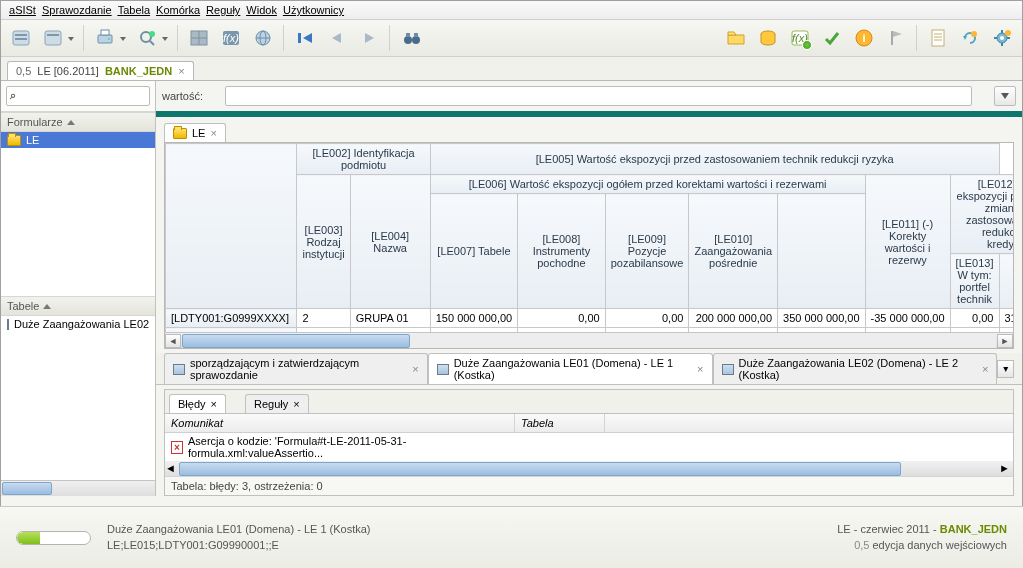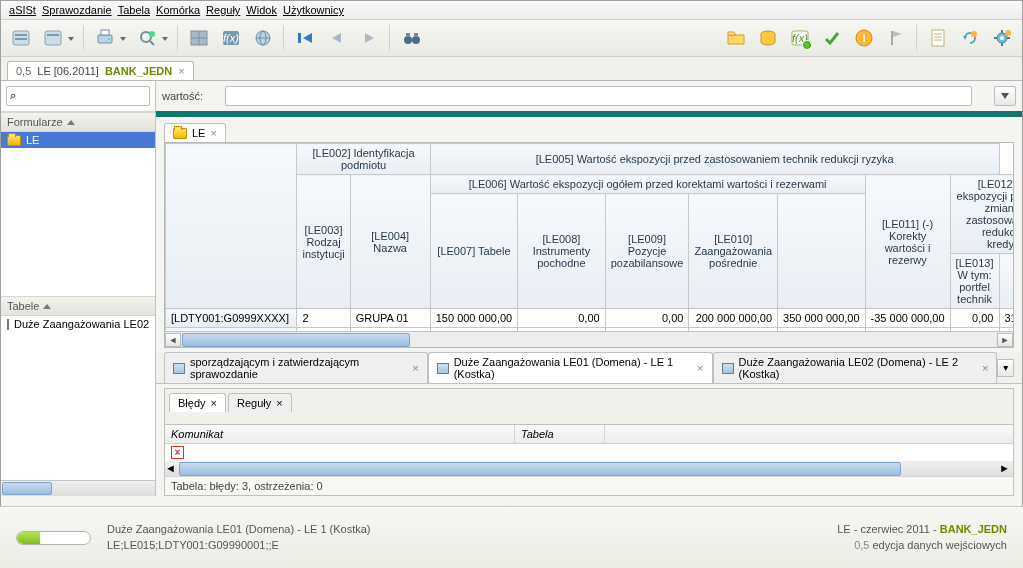--- a/index.html
+++ b/index.html
@@ -77,21 +77,21 @@
 
 .bottom-tabs { display:flex; align-items:center; padding:0 8px; margin-top:4px; border-bottom:1px solid #c0c0c0; gap:0; background:#f1f1ec; }
 .btab { display:flex; align-items:center; gap:5px; padding:3px 8px; background:#fff; border:1px solid #c0c0c0; border-bottom:none; border-radius:3px 3px 0 0; font-size:11px; }
 .btab.inactive { background:#efefef; }
 .btab .close-x { color:#888; }
 .btab .ti { width:13px; height:11px; display:inline-block; border:1px solid #6b7b8b; background:linear-gradient(#cde0f0,#a8c5de); }
 .btab-overflow { margin-left:auto; width:18px; height:18px; background:linear-gradient(#fff,#e6e6e6); border:1px solid #bcbcbc; display:flex; align-items:center; justify-content:center; font-size:10px; }
 
 
 .err-panel { margin:4px 8px 0 8px; border:1px solid #c0c0c0; background:#fff; display:flex; flex-direction:column; }
-.err-tabs { display:flex; border-bottom:1px solid #c0c0c0; background:#f1f1ec; padding:4px 4px 12px 4px; gap:2px; }
+.err-tabs { display:flex; border-bottom:1px solid #c0c0c0; background:#f1f1ec; padding:4px 4px 0 4px; gap:19px; }
 .err-tab { padding:3px 8px; border:1px solid #c0c0c0; border-bottom:none; border-radius:3px 3px 0 0; background:#fff; display:flex; gap:5px; align-items:center; }
 .err-tab.inactive { background:#efefef; }
 .err-head { display:flex; border-bottom:1px solid #cfcfcf; background:linear-gradient(#fafafa,#ececec); }
 .err-head .col { padding:3px 6px; border-right:1px solid #d4d4d4;font-style:italic; }
 .err-head .c1 { flex: 0 0 350px; }
 .err-head .c2 { flex: 0 0 175px; }
 .err-head .c3 { flex: 0 0 90px; }
 .err-head .c4 { flex: 1; }
 .err-row { display:flex; align-items:center; border-bottom:1px solid #eee; }
 .err-row .c1 { flex: 0 0 350px; padding:2px 6px; display:flex; gap:5px; align-items:center; }
@@ -432,20 +432,21 @@
           </div>
       </div>
       <div class="err-head">
         <div class="col c1">Komunikat</div>
         <div class="col c3">Tabela</div>
       </div>
       <div id="err-rows">
           <div class="err-row">
             <div class="c1">
               <span class="xred">×</span>
+              <span>Asercja o kodzie: 'Formula#t-LE-2011-05-31-formula.xml:valueAssertio...</span>
             </div>
             <div class="c2"></div>
             <div class="c3"></div>
             <div class="c4"></div>
           </div>
         </div>
       <div class="err-scroll">
         <div class="arrow-btn" style="width:14px;height:12px;">◄</div>
         <div class="track" style="flex:1;position:relative;">
             <div class="thumb" style="left:0;width:88%;top:0;bottom:0;position:absolute;background:linear-gradient(#c8dbef,#9bbde0);border:1px solid #7ea6cc;border-radius:2px;"></div>

